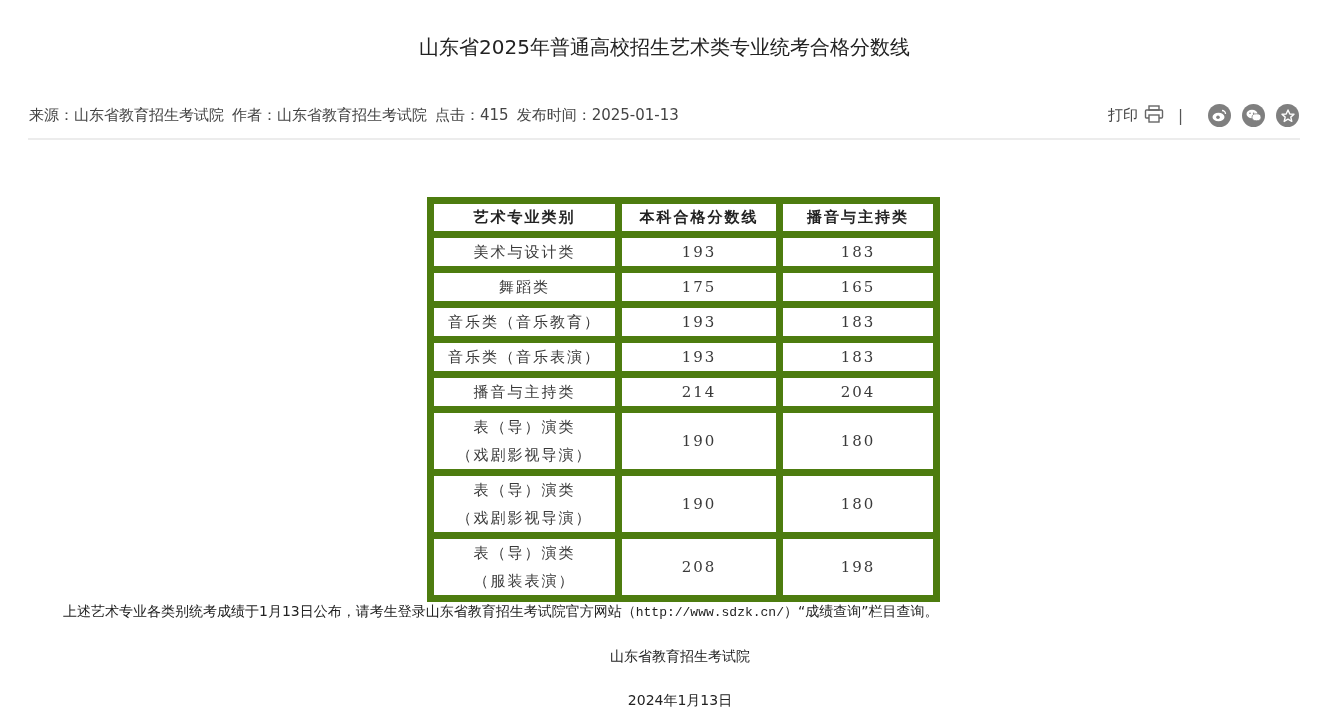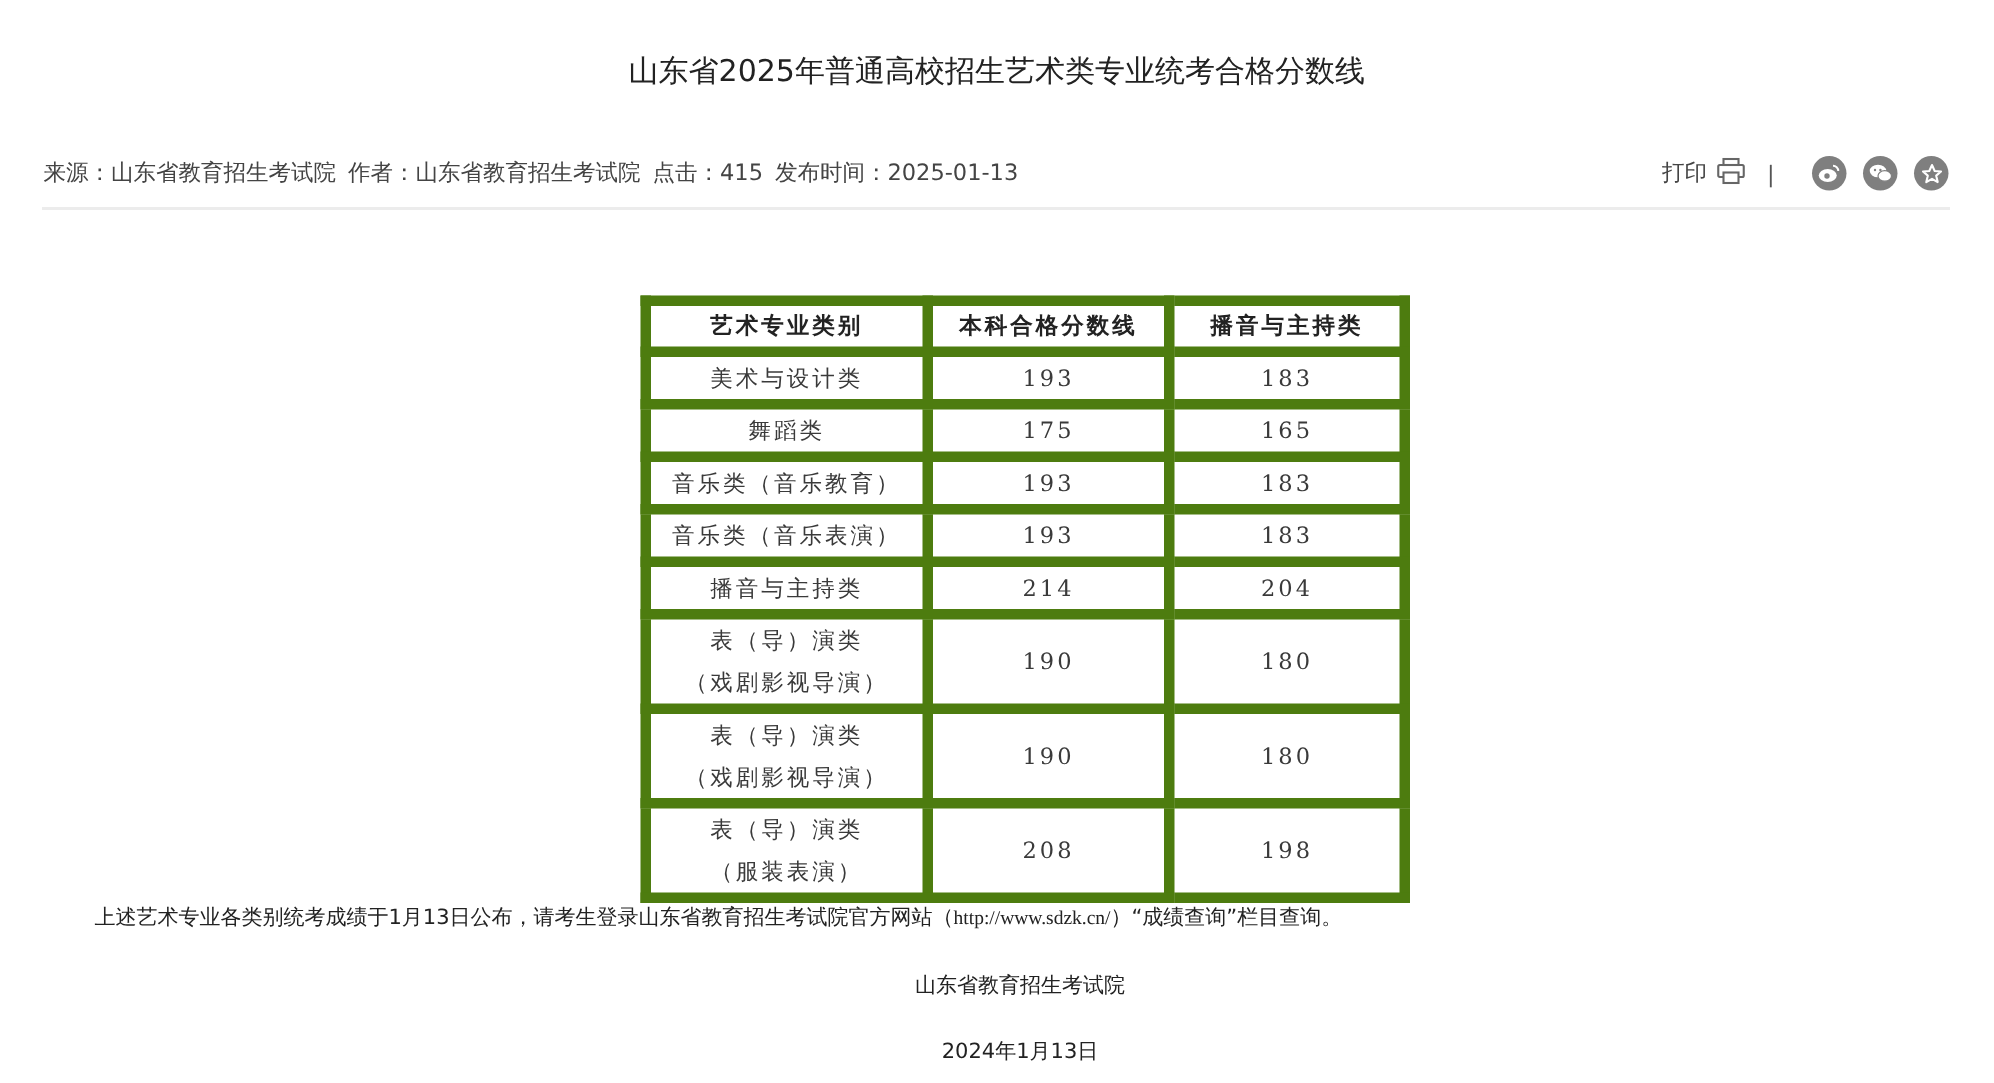--- a/index.html
+++ b/index.html
@@ -41,21 +41,21 @@
       letter-spacing: 2px;
     }
     table.scores th { font-weight: bold; height: 27px; color: #222; }
     table.scores td { height: 28px; }
     table.scores td.tall { height: 56px; line-height: 28px; }
     col.c1 { width: 188px; } col.c2 { width: 161px; } col.c3 { width: 157px; }
     .note {
       position: absolute; left: 63px; top: 603px; font-size: 14px; color: #222;
       font-family: "DejaVu Sans", sans-serif; white-space: nowrap;
     }
-    .note .mono { font-family: Liberation Serif, serif; font-size: 13px; }
+    .note .mono { font-family: Liberation Mono, monospace; font-size: 13px; }
     .sign {
       position: absolute; left: 0; width: 1360px; text-align: center; font-size: 14px; color: #222;
     }
   </style>
 </head>
 <body>
 
 <div class="title">山东省2025年普通高校招生艺术类专业统考合格分数线</div>
 
 <div class="meta">

